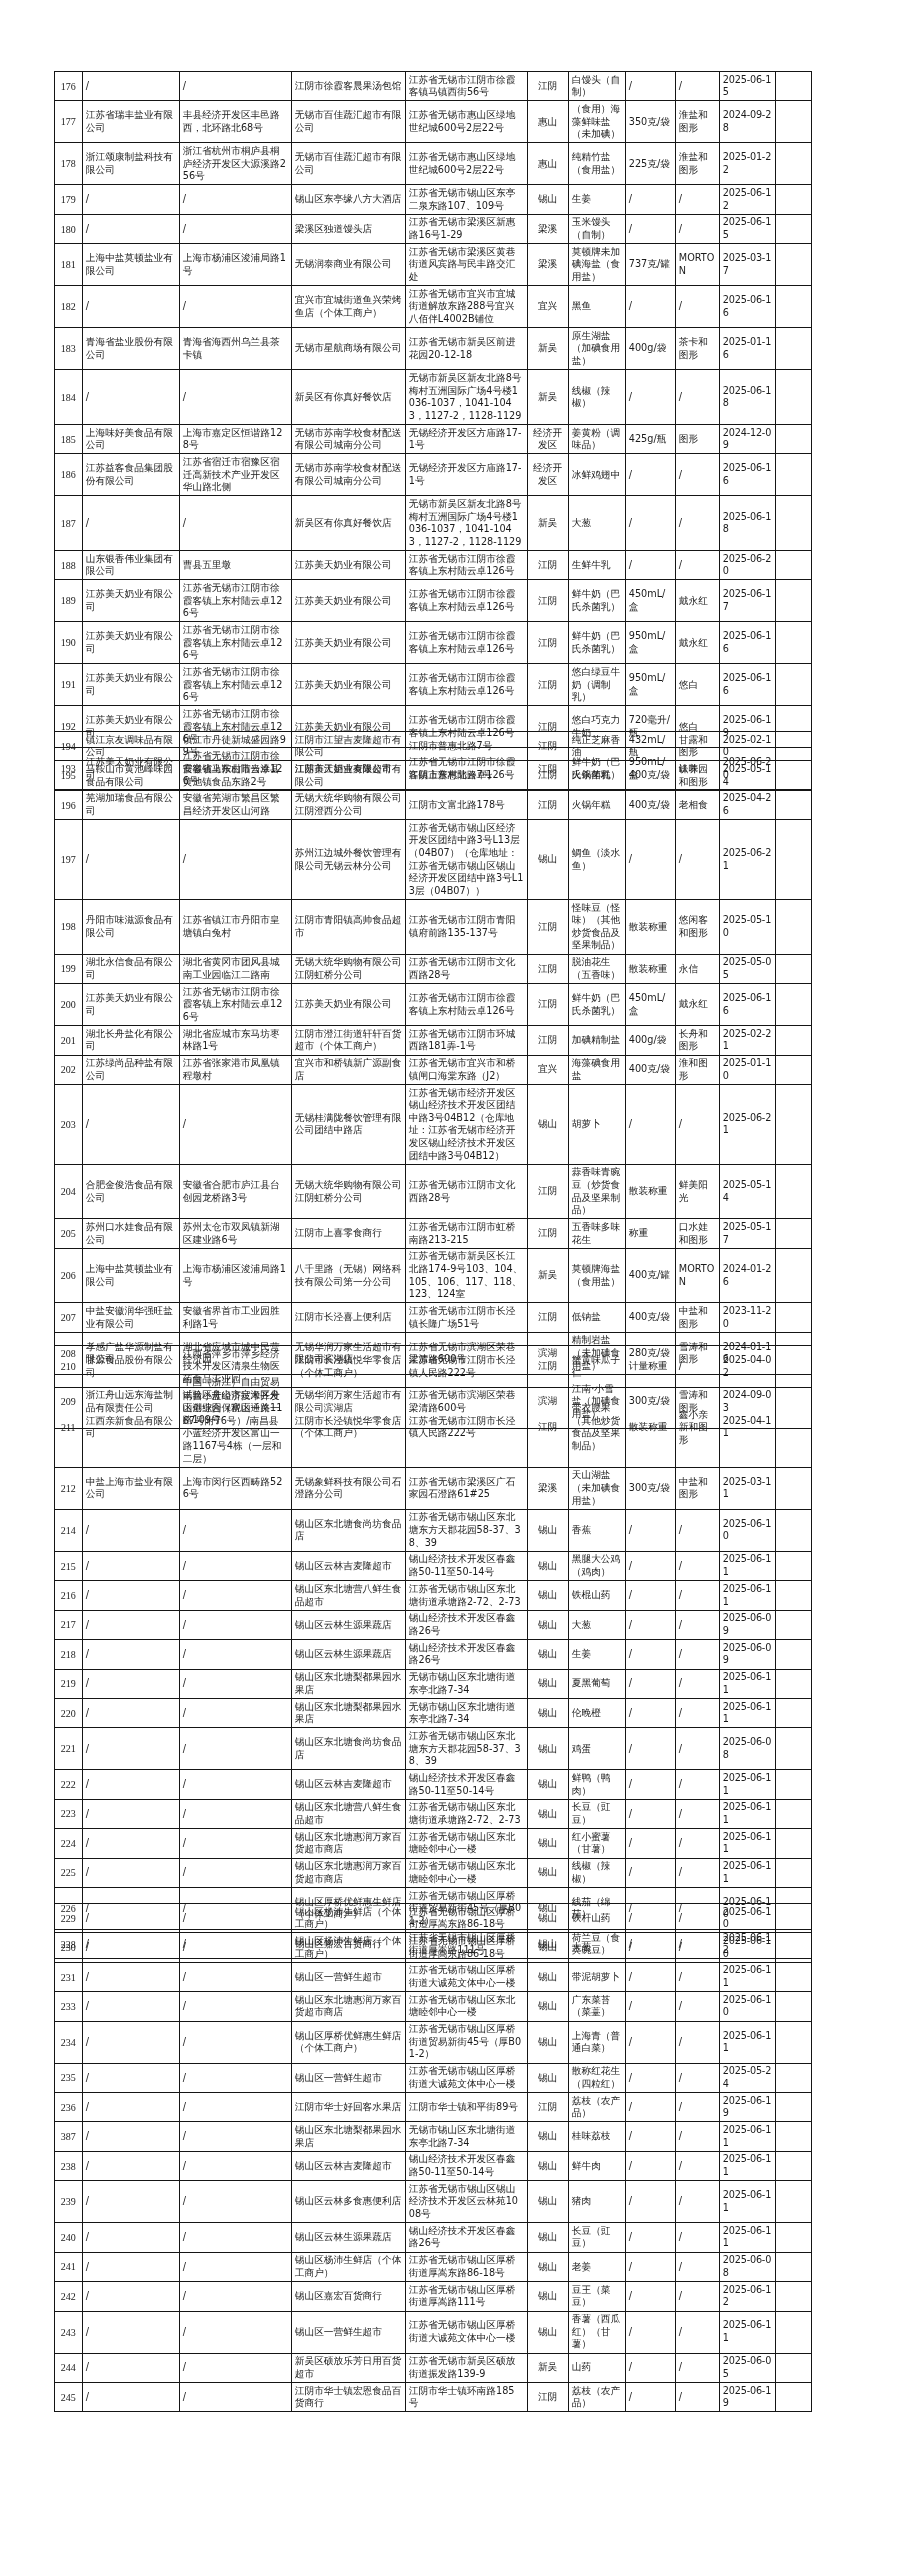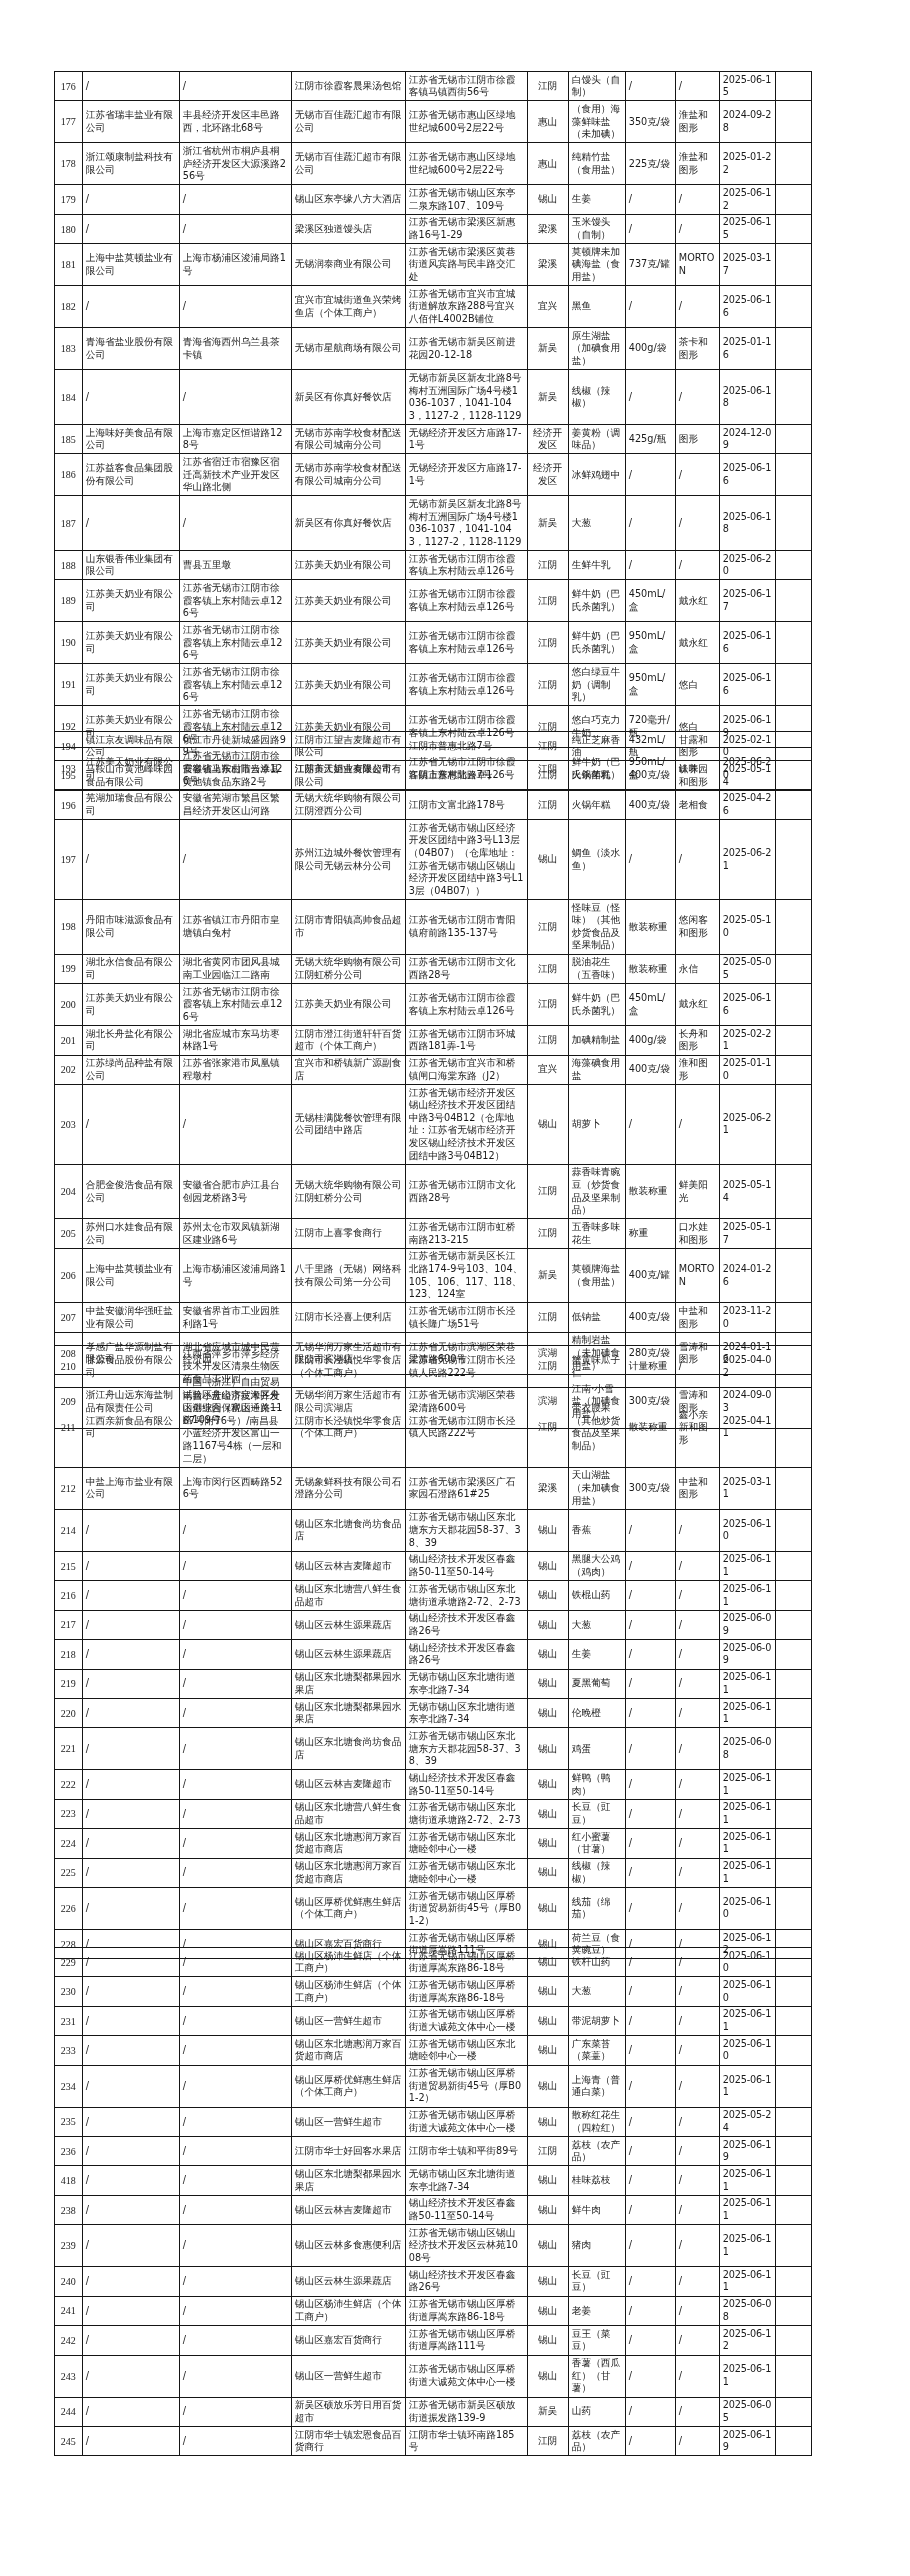--- a/index.html
+++ b/index.html
@@ -747,21 +747,21 @@
             <td class="c-district">锡山</td>
             <td>荷兰豆（食荚豌豆）</td>
             <td>/</td>
             <td>/</td>
             <td class="c-date">2025-06-12</td>
             <td></td>
           </tr>
         </tbody>
       </table>
     </div>
-  <div class="block" style="top:1947px">
+  <div class="block" style="top:1903px">
       <table class="tbl">
         <colgroup>
           <col style="width: 27.6px;">
           <col style="width: 97px;">
           <col style="width: 112px;">
           <col style="width: 114px;">
           <col style="width: 122px;">
           <col style="width: 41px;">
           <col style="width: 57px;">
           <col style="width: 50px;">
@@ -855,21 +855,21 @@
             <td>江阴市华士好回客水果店</td>
             <td>江阴市华士镇和平街89号</td>
             <td class="c-district">江阴</td>
             <td>荔枝（农产品）</td>
             <td>/</td>
             <td>/</td>
             <td class="c-date">2025-06-19</td>
             <td></td>
           </tr>
           <tr>
-            <td class="c-no">418</td>
+            <td class="c-no">387</td>
             <td>/</td>
             <td>/</td>
             <td>锡山区东北塘梨都果园水果店</td>
             <td>无锡市锡山区东北塘街道东亭北路7-34</td>
             <td class="c-district">锡山</td>
             <td>桂味荔枝</td>
             <td>/</td>
             <td>/</td>
             <td class="c-date">2025-06-11</td>
             <td></td>

